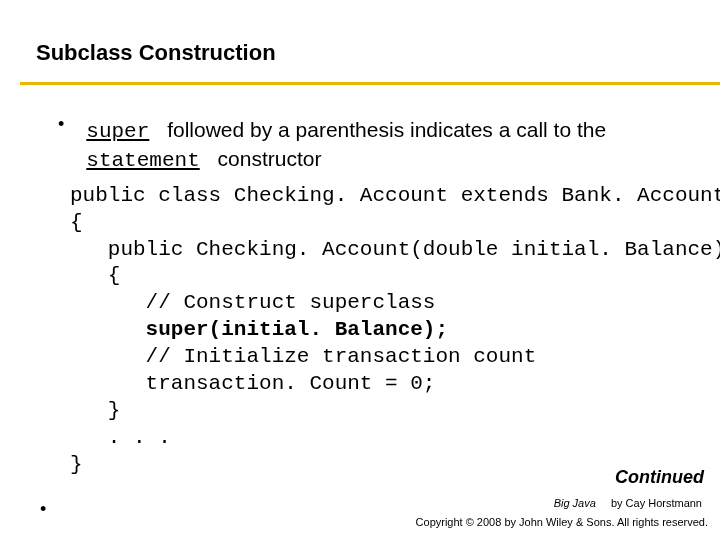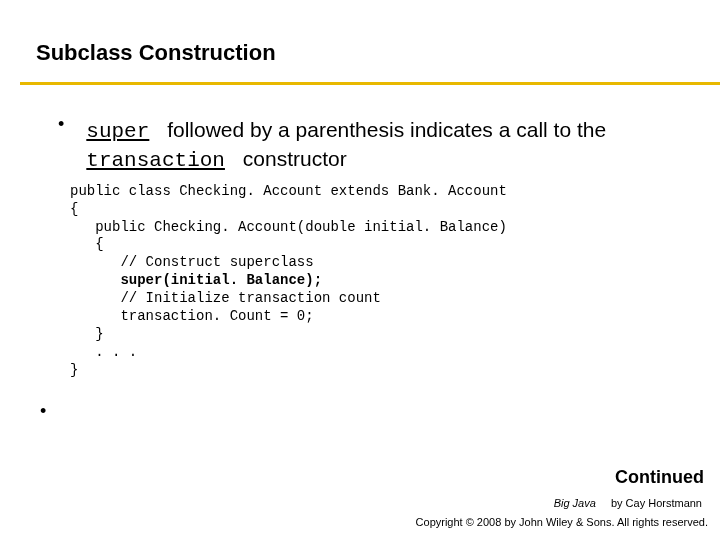--- a/index.html
+++ b/index.html
@@ -40,21 +40,21 @@
       font-size: 18px;
       line-height: 1;
     }
     .bullet .text {
       display: inline;
       line-height: 1.28;
     }
     .mono { font-family: "Courier New", Courier, monospace; text-decoration: underline; }
     .codeblock {
       font-family: "Courier New", Courier, monospace;
-      font-size: 14px;
+      font-size: 21px;
       line-height: 1.28;
       white-space: pre;
       margin-left: 18px;
       margin-top: 2px;
     }
     .bullet2 {
       font-size: 22px;
       display: flex;
       align-items: flex-start;
       margin-top: 18px;
@@ -66,20 +66,21 @@
       margin-top: 3px;
       font-size: 18px;
     }
     .italic { font-style: italic; }
     .continued {
       position: absolute;
       right: 22px;
       bottom: 58px;
       font-size: 18px;
       font-weight: bold;
+      font-style: italic;
     }
     .credits {
       position: absolute;
       right: 12px;
       bottom: 10px;
       font-size: 11px;
       text-align: right;
       line-height: 1.25;
       color: #000;
     }
@@ -92,21 +93,21 @@
 <div class="header">
   <div class="title">Subclass Construction</div>
 </div>
 <div class="rule"></div>
 
 <div class="content">
 
   <div class="bullet">
     <span class="dot">•</span>
     <span class="text">
-      <span class="mono">super</span><span> followed by a parenthesis indicates a call to the </span><span class="mono">transaction</span><span> constructor</span>
+      <span class="mono">super</span><span> followed by a parenthesis indicates a call to the </span><span class="mono">statement</span><span> constructor</span>
     </span>
   </div>
 
   <div class="codeblock"><span>public class Checking. Account extends Bank. Account</span>
 <span>{</span>
 <span>   public Checking. Account(double initial. Balance)</span>
 <span>   {</span>
 <span>      // Construct superclass</span>
 <span class="strong">      super(initial. Balance);</span>
 <span>      // Initialize transaction count</span>

